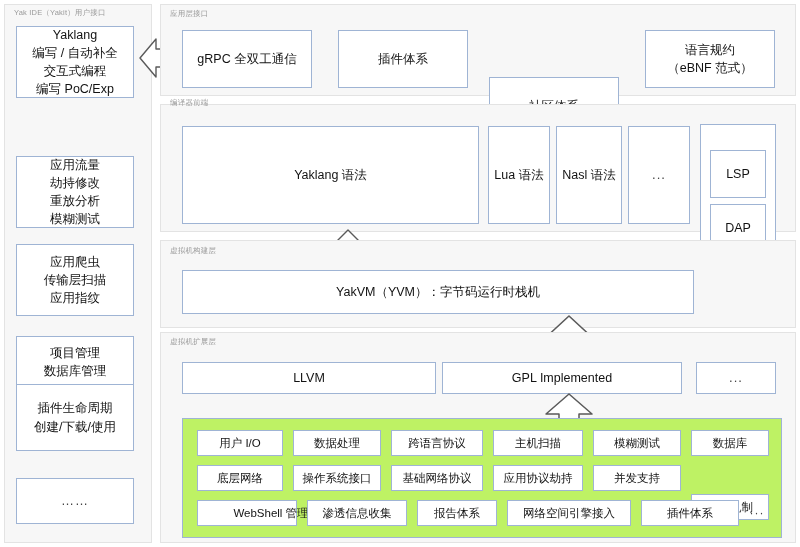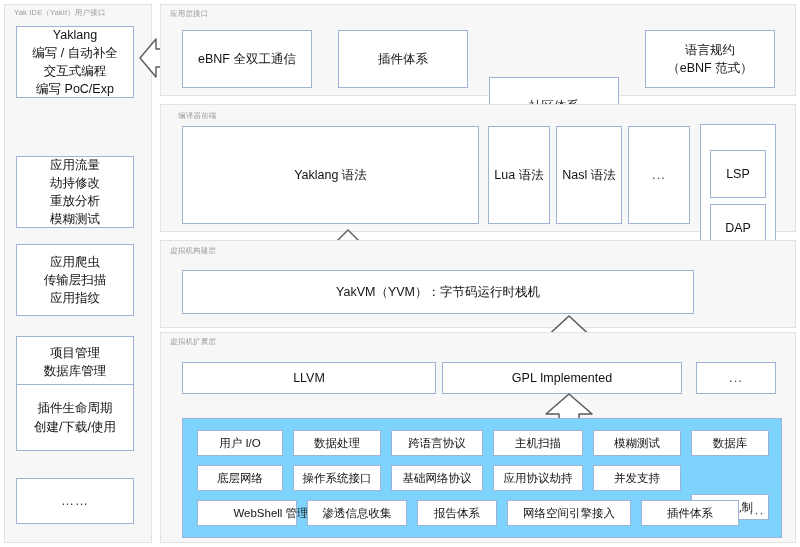--- a/index.html
+++ b/index.html
@@ -67,21 +67,21 @@
     pointer-events: none;
   }
   .arrow svg { display: block; }
 
   
   #cap-frame {
     position: absolute;
     left: 182px; top: 418px;
     width: 600px; height: 120px;
     border: 1px solid #9fb4d4;
-    background: #7dd3fc;
+    background: #bef264;
     box-sizing: border-box;
   }
   .cap {
     position: absolute;
     box-sizing: border-box;
     background: #ffffff;
     border: 1px solid #9fb4d4;
     display: flex;
     align-items: center;
     justify-content: center;
@@ -128,28 +128,28 @@
 
   <div class="arrow" style="left:138px; top:36px;">
     <svg width="50" height="44" viewBox="0 0 50 44">
       <path d="M49 13 L18 13 L18 3 L2 22 L18 41 L18 31 L49 31 Z" fill="#ffffff" stroke="#5a5a5a" stroke-width="1.4" stroke-linejoin="round"></path>
     </svg>
   </div>
 
   <div class="panel" id="app-panel" style="left:160px; top:4px; width:636px; height:92px;"></div>
   <div class="panel-label" style="left:170px; top:10px;">应用层接口</div>
 
-  <div class="box" style="left:182px; top:30px; width:130px; height:58px;">eBNF 全双工通信</div>
+  <div class="box" style="left:182px; top:30px; width:130px; height:58px;">gRPC 全双工通信</div>
   <div class="box" style="left:338px; top:30px; width:130px; height:58px;">插件体系</div>
   <div class="box" style="left:489px; top:30px; width:130px; height:58px;margin-top:47px;">社区体系</div>
   <div class="box" style="left:645px; top:30px; width:130px; height:58px;">语言规约
 （eBNF 范式）</div>
 
   <div class="panel" id="cf-panel" style="left:160px; top:104px; width:636px; height:128px;"></div>
-  <div class="panel-label" style="left:170px; top:112px;margin-left:8px;">编译器前端</div>
+  <div class="panel-label" style="left:170px; top:99px;">编译器前端</div>
 
   <div class="box" style="left:182px; top:126px; width:297px; height:98px;">Yaklang 语法</div>
   <div class="box" style="left:488px; top:126px; width:62px; height:98px;">Lua 语法</div>
   <div class="box" style="left:556px; top:126px; width:66px; height:98px;">Nasl 语法</div>
   <div class="box dots" style="left:628px; top:126px; width:62px; height:98px;">...</div>
 
   <div class="arrow" style="left:328px; top:228px;">
     <svg width="40" height="30" viewBox="0 0 40 30">
       <path d="M20 2 L37 19 L27 19 L27 29 L13 29 L13 19 L3 19 Z" fill="#ffffff" stroke="#5a5a5a" stroke-width="1.4" stroke-linejoin="round"></path>
     </svg>

